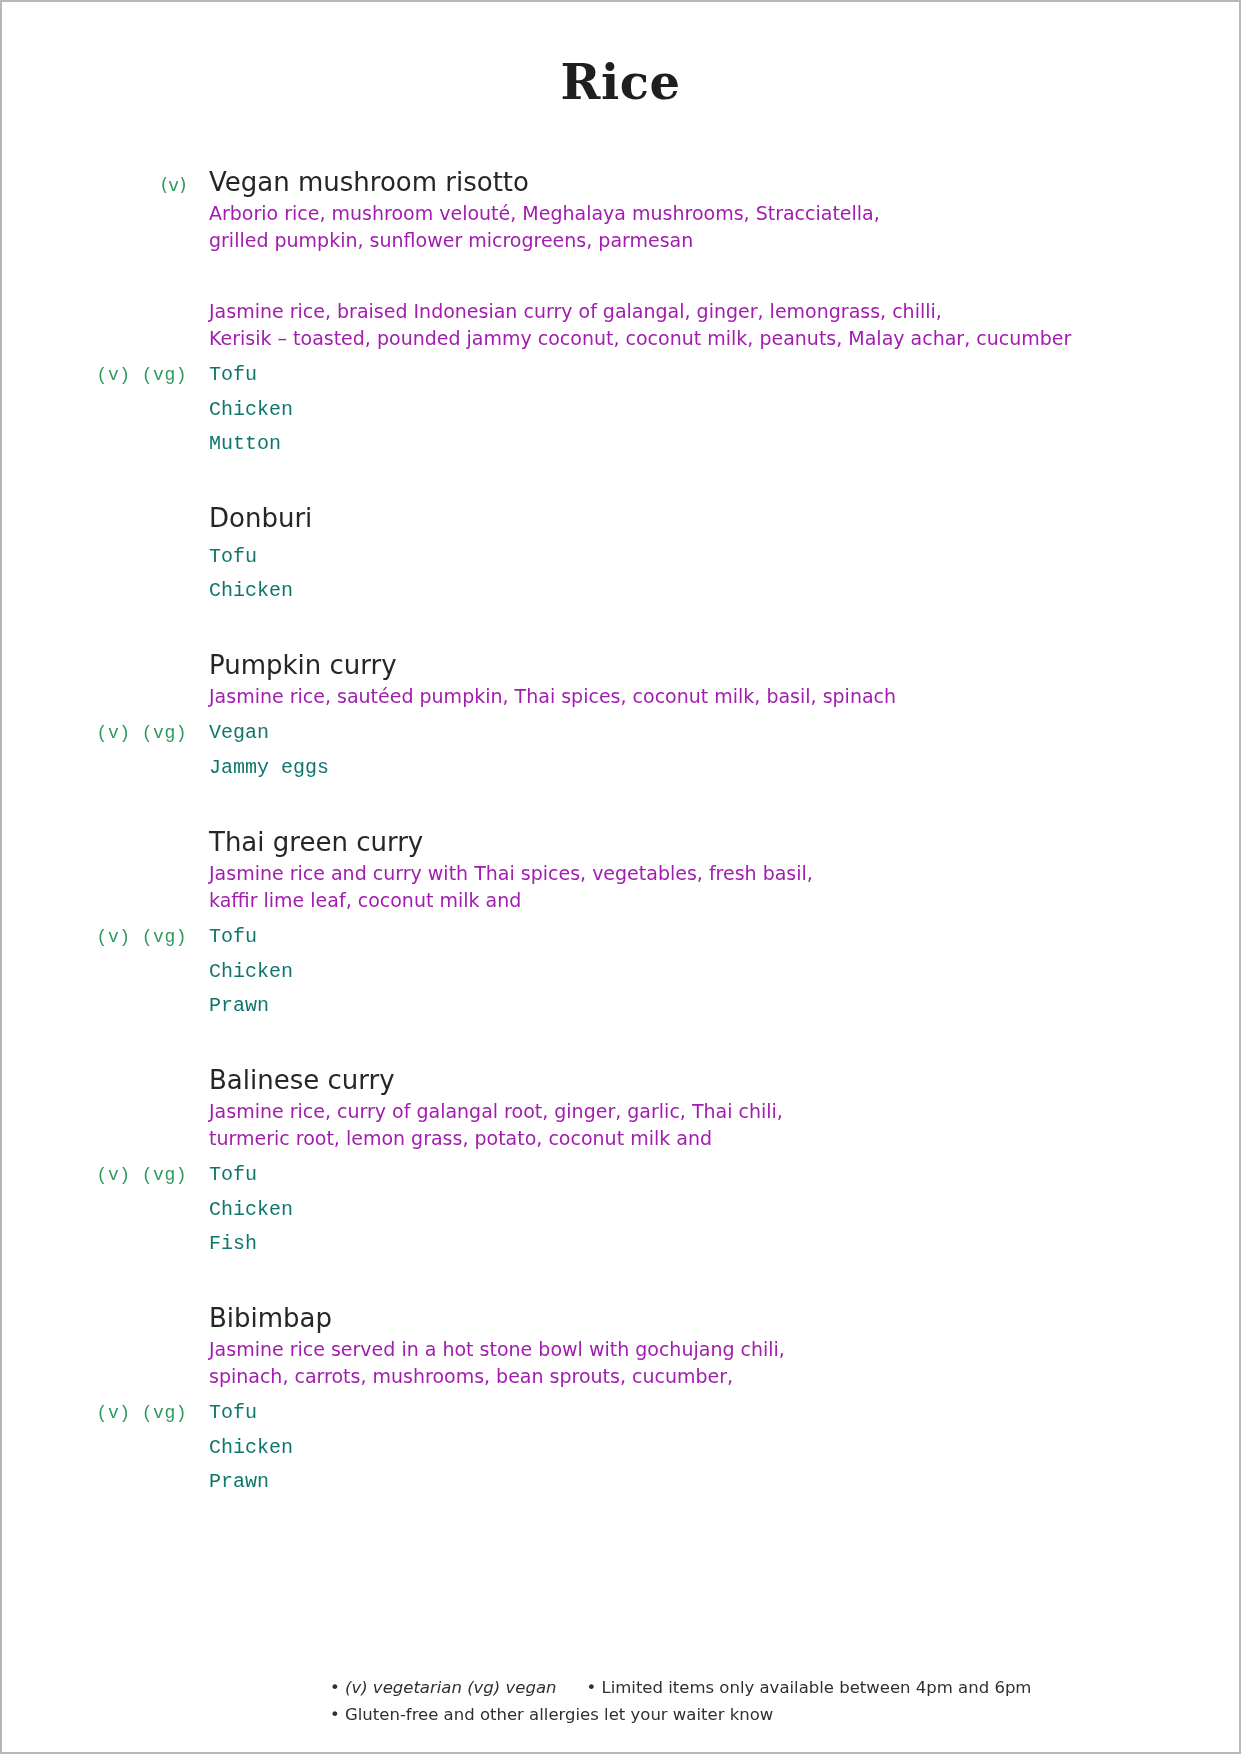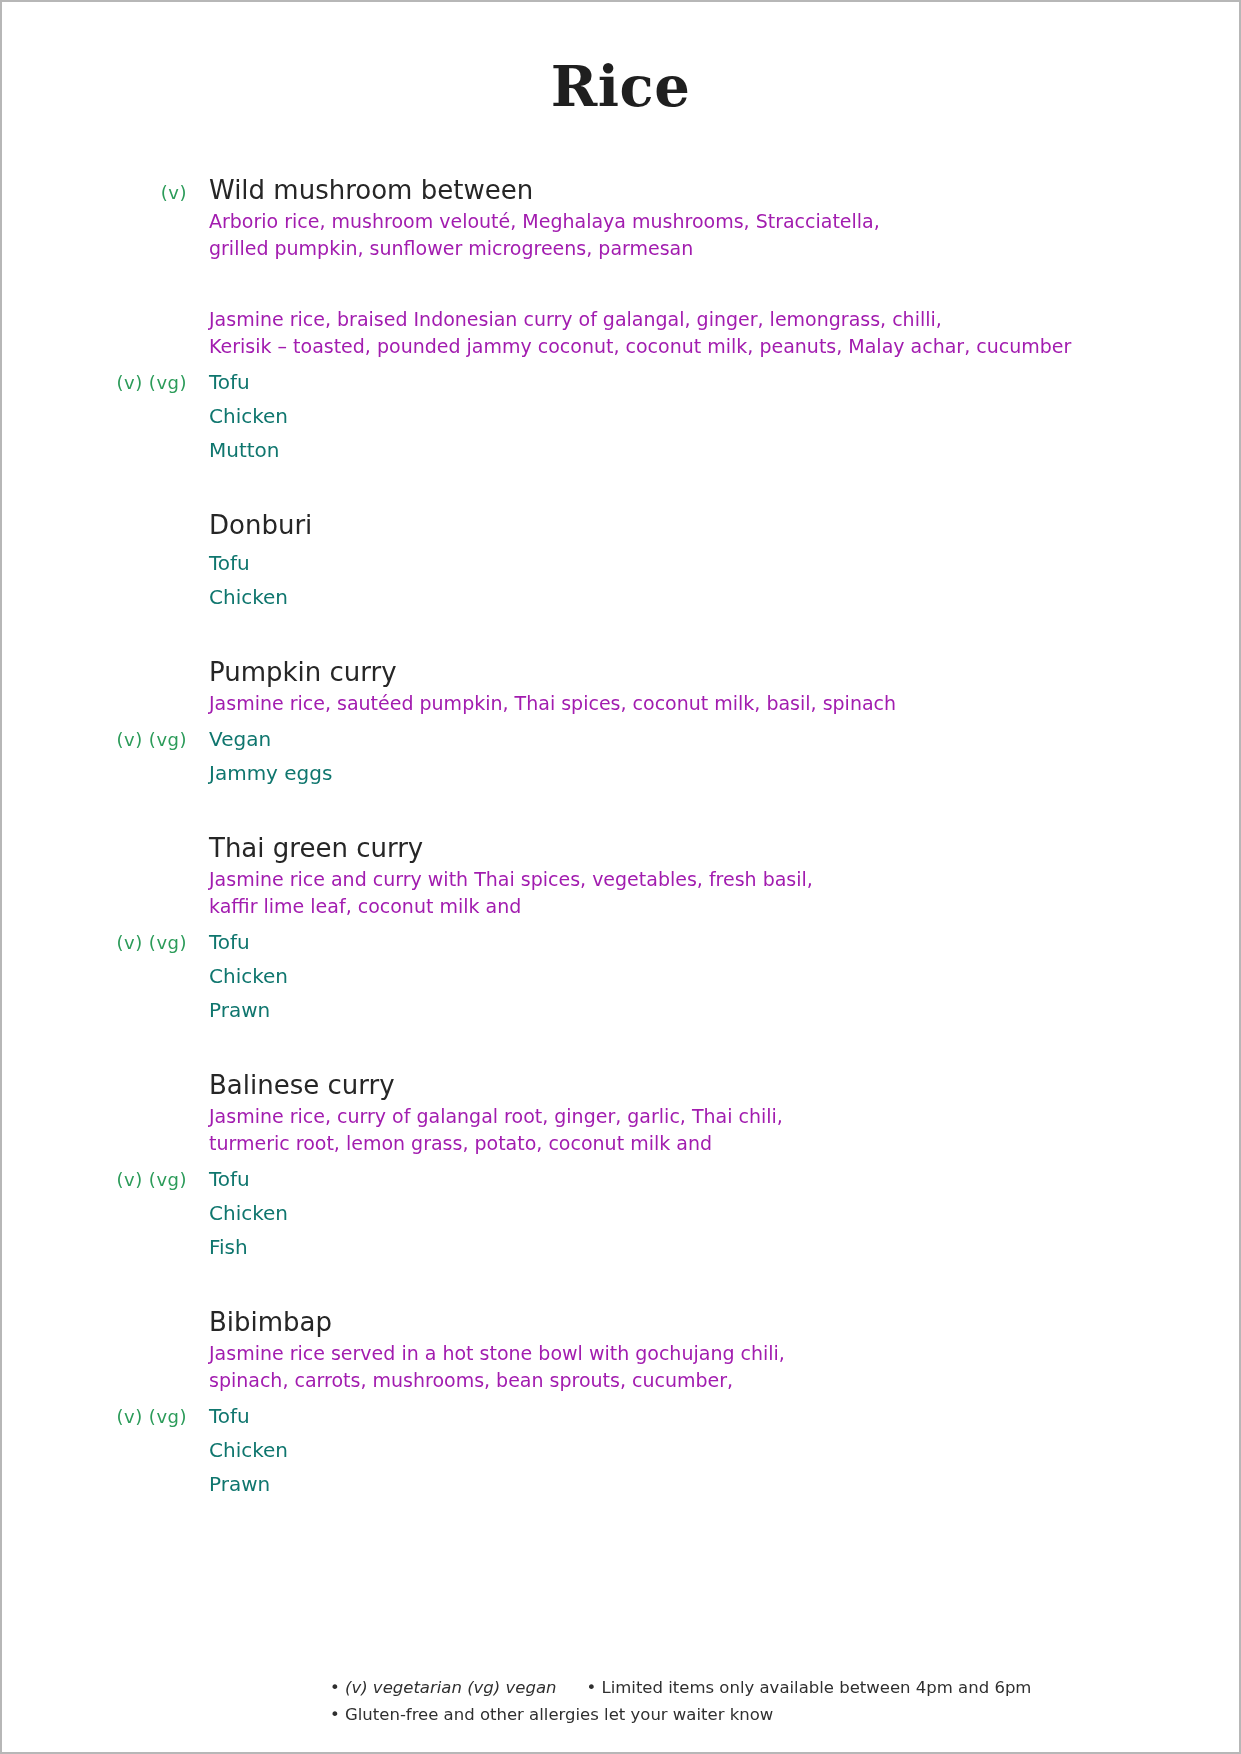--- a/index.html
+++ b/index.html
@@ -13,21 +13,21 @@
     width: 1241px;
     height: 1754px;
     box-sizing: border-box;
     border: 2px solid #b7b7b7;
     background: #ffffff;
     overflow: hidden;
   }
   .page-title {
     font-family: "DejaVu Serif", serif;
     font-weight: bold;
-    font-size: 56px;
+    font-size: 48px;
     line-height: 1;
     text-align: center;
     margin: 56px 0 0 0;
     color: #1f1f1f;
     letter-spacing: 0.5px;
   }
   .menu-list { margin: 0; }
   .item { margin-top: 42px; }
   .menu-list > .item:first-child { margin-top: 60px; }
   .row {
@@ -56,20 +56,21 @@
     font-size: 19px;
     line-height: 27px;
     white-space: nowrap;
     color: #a21caf;
   }
   .options { margin-top: 5px; }
   .option-row {
     padding: 6.5px 0;
     font-size: 20px;
     line-height: 21px;
+    font-family: Liberation Mono, monospace;
   }
   .option-label { white-space: nowrap; color: #0f766e; }
   .footer {
     position: absolute;
     left: 328px;
     bottom: 24px;
     font-size: 16.5px;
     line-height: 27px;
     color: #2f2f2f;
     white-space: nowrap;
@@ -80,21 +81,21 @@
 <body>
 
 <div class="page">
 
   <h1 class="page-title">Rice</h1>
 
   <div class="menu-list">
   <section class="item">
     <div class="row">
       <span class="badges">(v)</span>
-      <h2 class="item-name">Wild mushroom between</h2>
+      <h2 class="item-name">Vegan mushroom risotto</h2>
     </div>
     <div class="row">
       <span class="badges"></span>
       <p class="desc">Arborio rice, mushroom velouté, Meghalaya mushrooms, Stracciatella,<br>grilled pumpkin, sunflower microgreens, parmesan</p>
     </div>
 
   </section>
 
   <section class="item">
     <div class="row">

